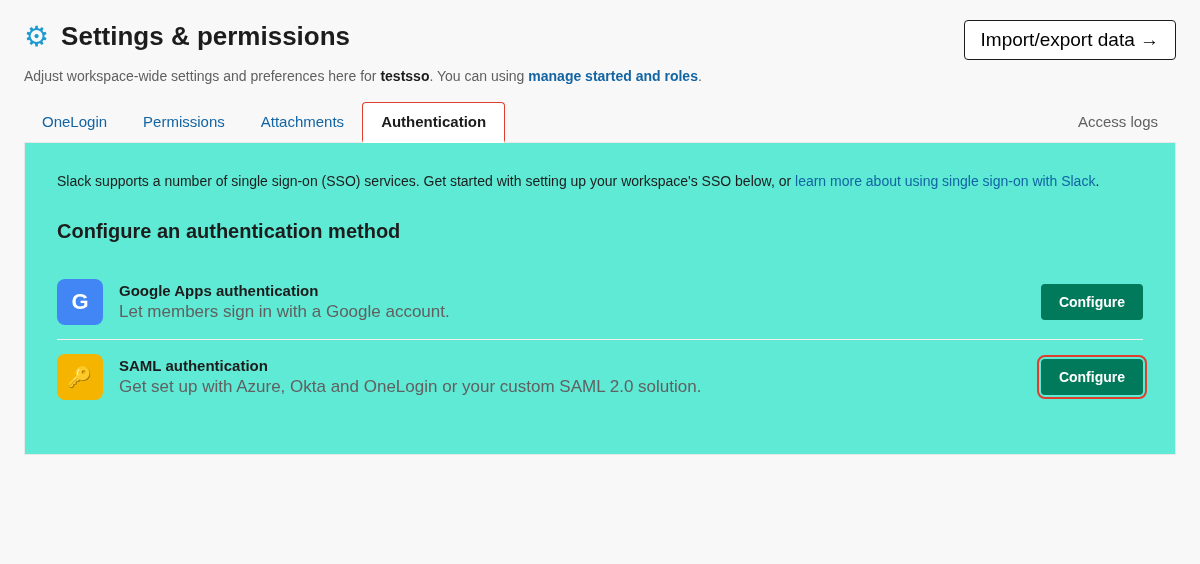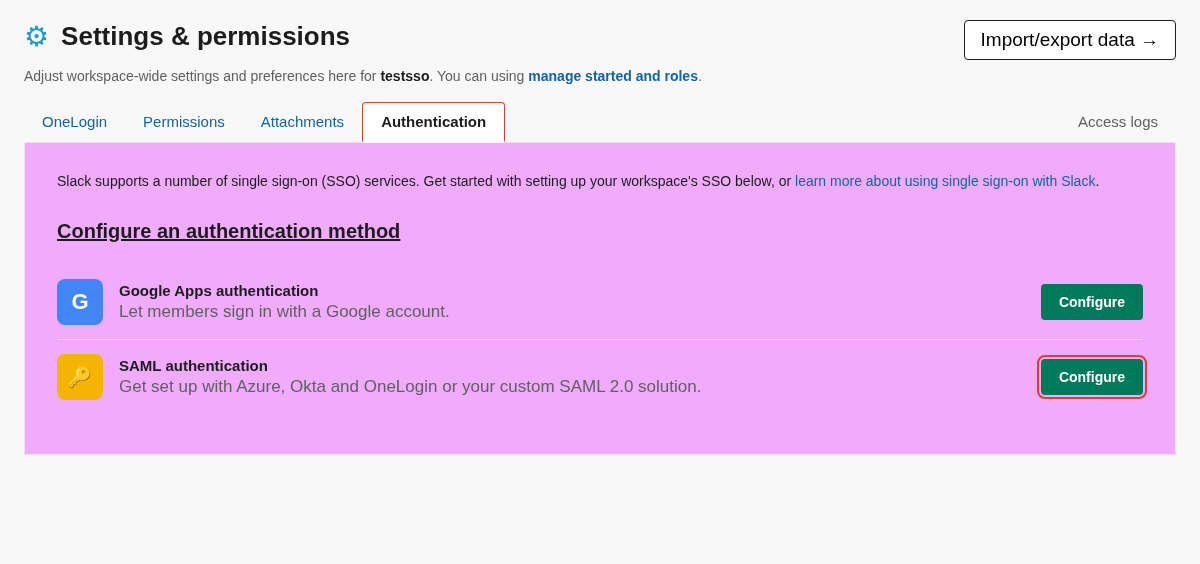--- a/index.html
+++ b/index.html
@@ -87,41 +87,40 @@
       background: white;
     }
     .tab-spacer {
       flex: 1;
     }
     .tab.access-logs {
       color: #616061;
       font-weight: 400;
     }
     .main-content {
-      background: #f0abfc;
+      background: #5eead4;
       border: 1px solid #e8e8e8;
       border-top: none;
       padding: 28px 32px 40px 32px;
     }
     .sso-description {
       font-size: 14px;
       color: #1d1c1d;
       margin-bottom: 28px;
       line-height: 1.5;
     }
     .sso-description a {
       color: #1264a3;
       text-decoration: none;
     }
     .section-title {
       font-size: 20px;
       font-weight: 700;
       color: #1d1c1d;
       margin-bottom: 22px;
-      text-decoration: underline;
     }
     .auth-item {
       display: flex;
       align-items: center;
       gap: 16px;
       padding: 14px 0;
       border-bottom: 1px solid #f0f0f0;
     }
     .auth-item:last-child { border-bottom: none; }
     .auth-icon {

